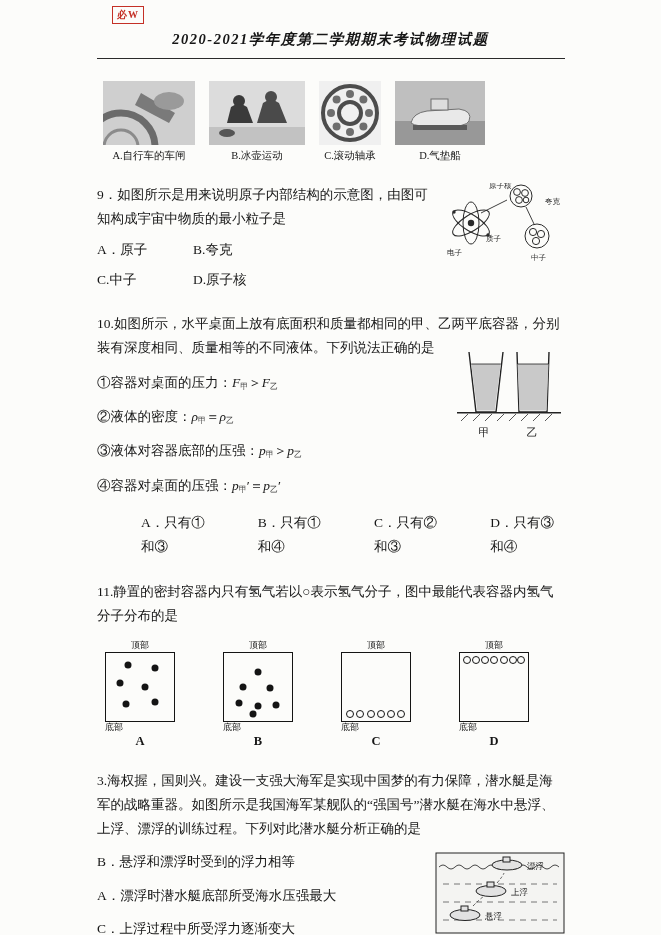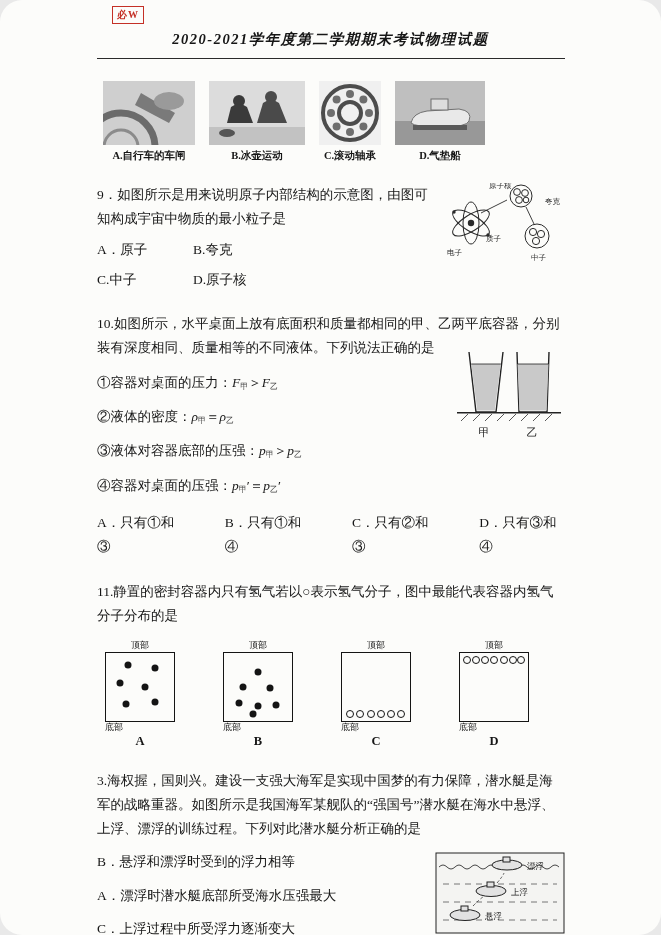--- a/index.html
+++ b/index.html
@@ -5,53 +5,52 @@
   html,body{margin:0;padding:0;background:#e9e9e9;}
   .page{
     position:relative;
     width:661px;height:935px;
     margin:0 auto;
     background:#fcfcfa;
     font-family:"Liberation Serif","DejaVu Serif",serif;
     color:#161616;
     overflow:hidden;
     box-sizing:border-box;
-    border-radius:22px;
   }
   .stamp{
     position:absolute;left:112px;top:6px;
     border:1.5px solid #c43026;color:#c43026;
     font-size:10px;line-height:1.2;padding:2px 4px;
     font-weight:bold;letter-spacing:1px;
   }
   .title{
     padding-top:30px;text-align:center;
     font-size:14.5px;font-weight:bold;font-style:italic;
     letter-spacing:1.5px;
   }
   .rule{margin:9px 96px 0 97px;border-top:1.5px solid #2a2a2a;}
   .content{padding:0 96px 0 97px;}
 
   
   .figrow{margin-top:22px;display:flex;align-items:flex-end;gap:14px;padding-left:6px;}
   .photo{margin:0;text-align:center;}
   .photo svg{display:block;}
-  .photo figcaption{font-size:10.5px;font-weight:bold;margin-top:4px;white-space:nowrap;}
+  .photo figcaption{font-size:10.5px;font-weight:normal;margin-top:4px;white-space:nowrap;}
 
   .q{font-size:13.5px;line-height:1.8;margin-top:20px;overflow:hidden;position:relative;}
   .q p{margin:0;}
 
   .atom-fig{float:right;width:120px;height:94px;margin:-4px 0 2px 10px;}
   .opts2{display:grid;grid-template-columns:96px auto;width:300px;row-gap:6px;margin-top:6px;}
 
   .q10fig{position:absolute;right:0;top:26px;width:112px;height:104px;}
   .stmt{margin-top:10px;}
   .sym{font-style:italic;}
   .stmt sub{font-size:8px;color:#444;vertical-align:-2px;}
-  .optrow{display:flex;gap:42px;margin-top:13px;}
+  .optrow{display:flex;gap:42px;margin-top:13px;margin-left:44px;}
 
   .q11row{display:flex;gap:48px;margin:12px 0 0 8px;}
   .molgroup{text-align:center;}
   .toplabel,.botlabel{font-size:9px;line-height:1.3;}
   .botlabel{text-align:left;}
   .mbox{width:70px;height:70px;border:1.5px solid #141414;position:relative;background:#fcfcfa;box-sizing:border-box;}
   .dot{position:absolute;width:7px;height:7px;border-radius:50%;background:#141414;transform:translate(-50%,-50%);}
   .dot.open{background:#fcfcfa;border:1.3px solid #141414;width:8px;height:8px;box-sizing:border-box;}
   .letter{font-weight:bold;font-size:12.5px;line-height:1.2;}
 

